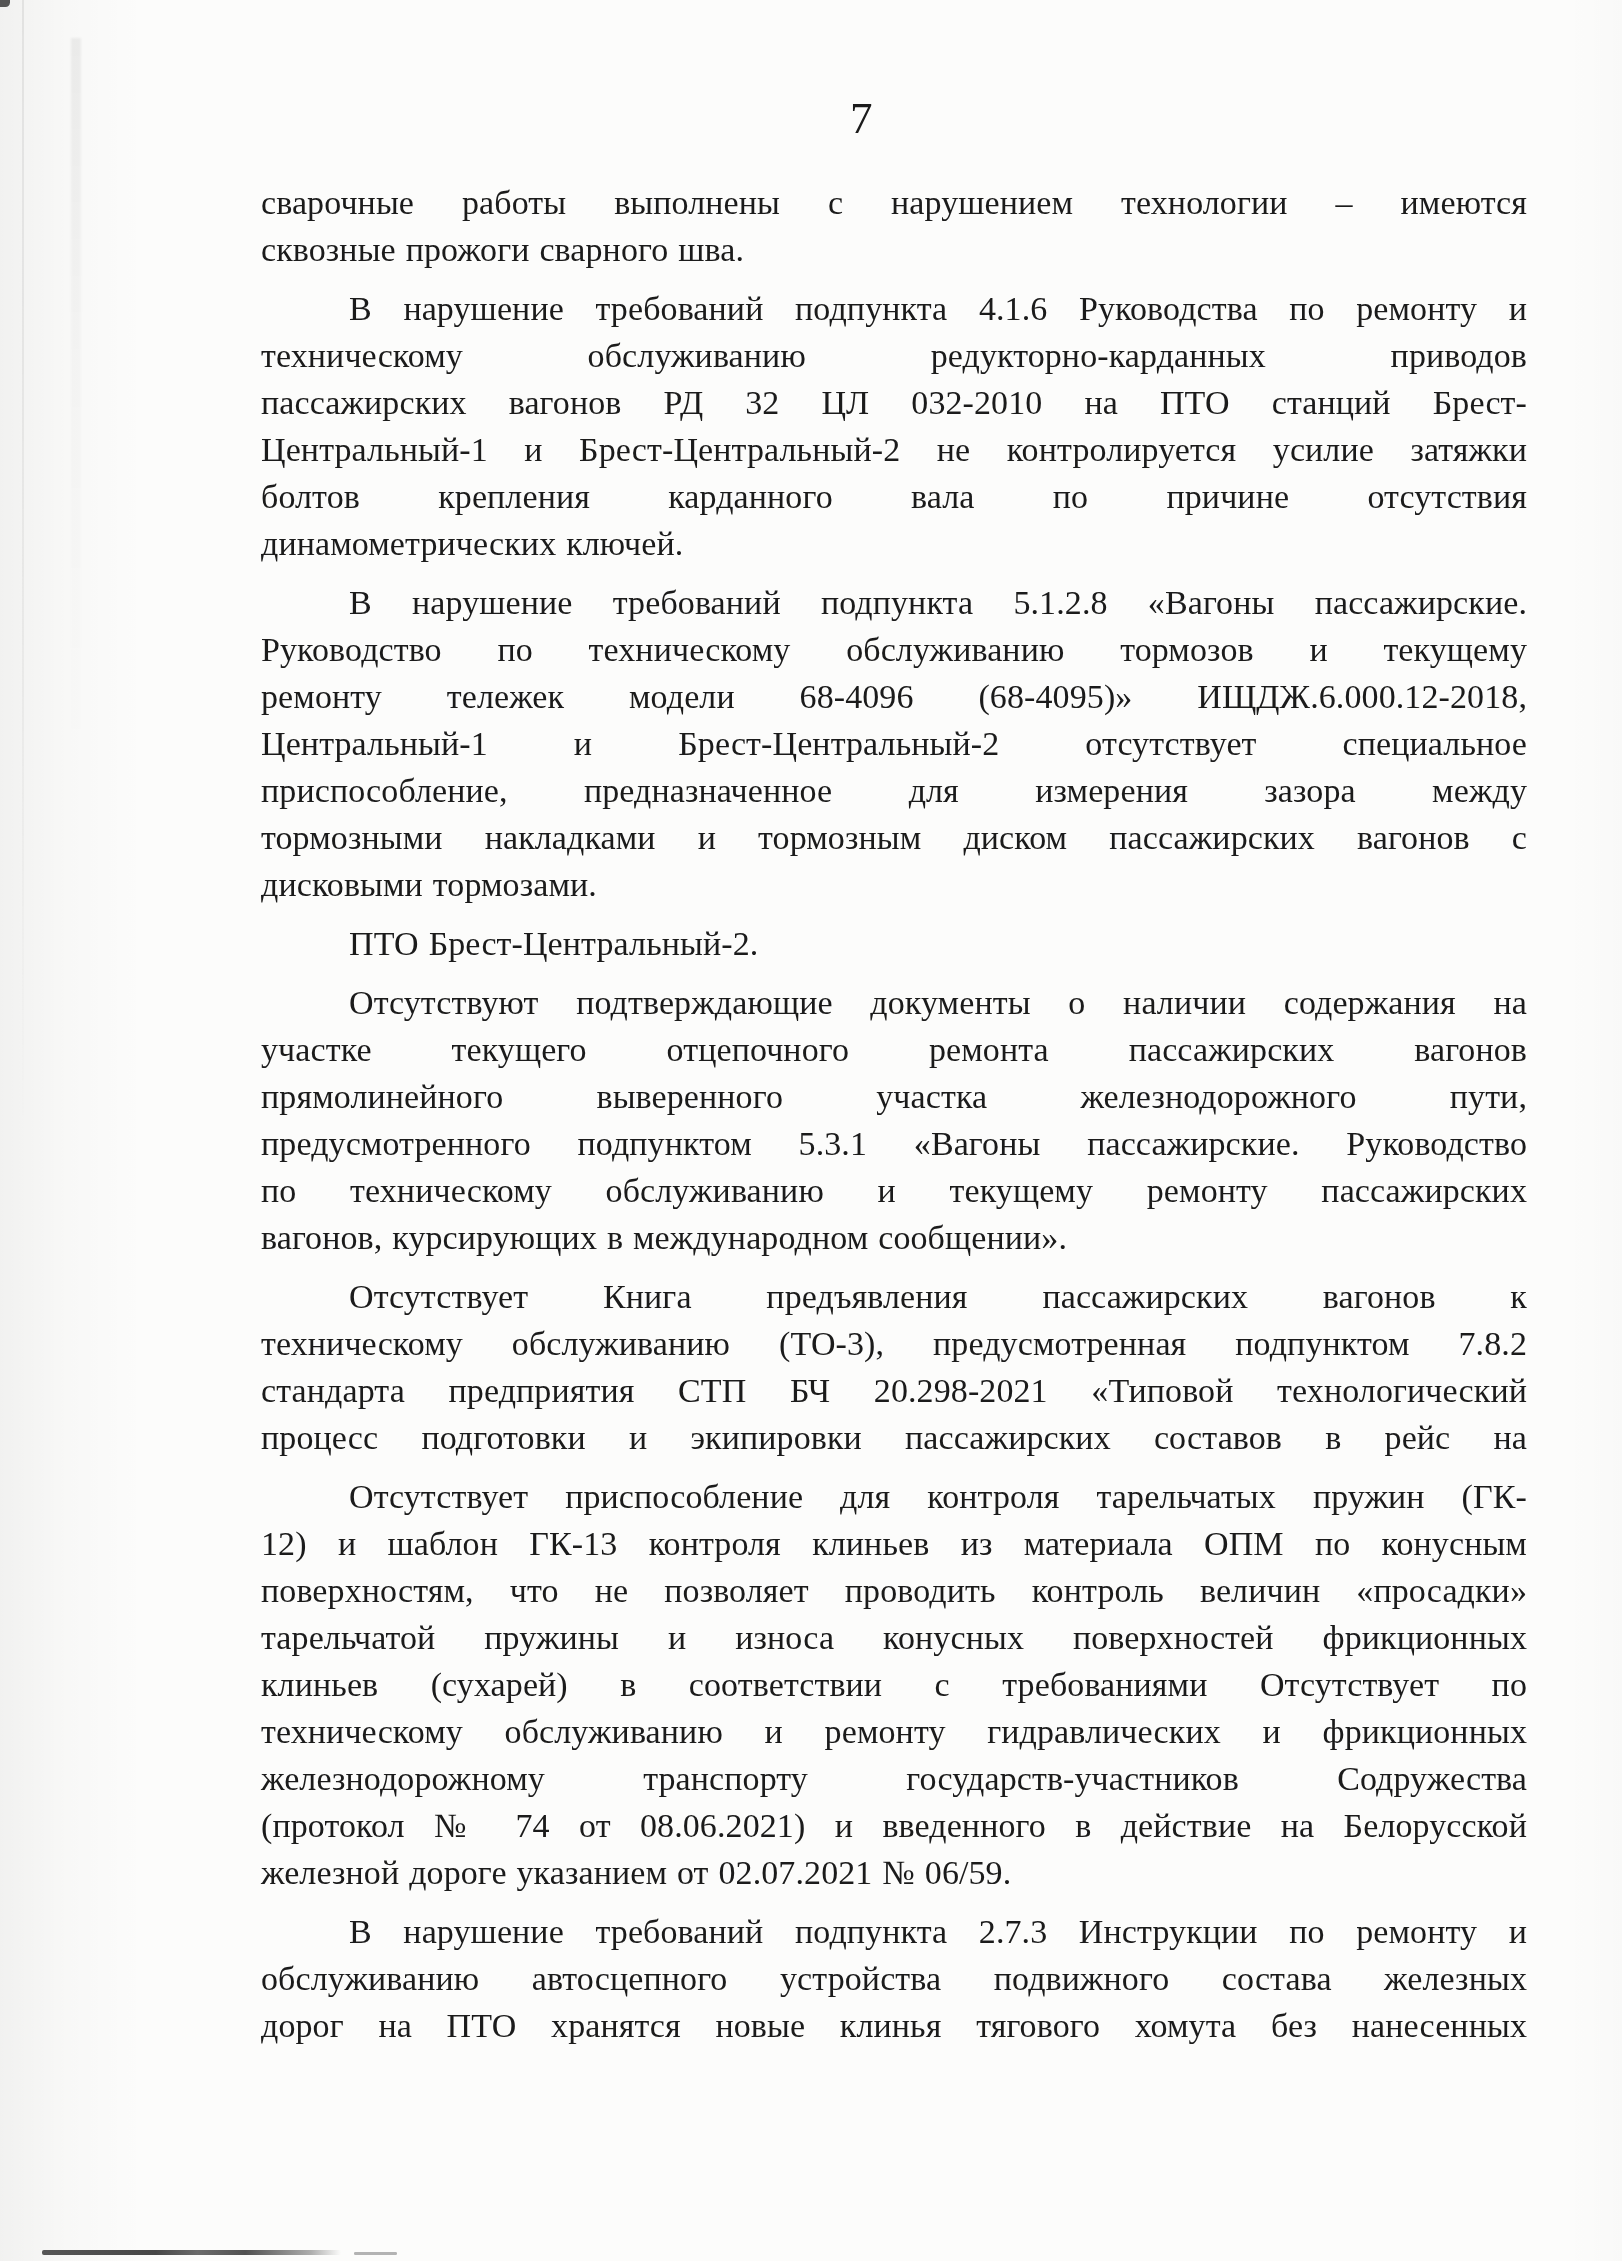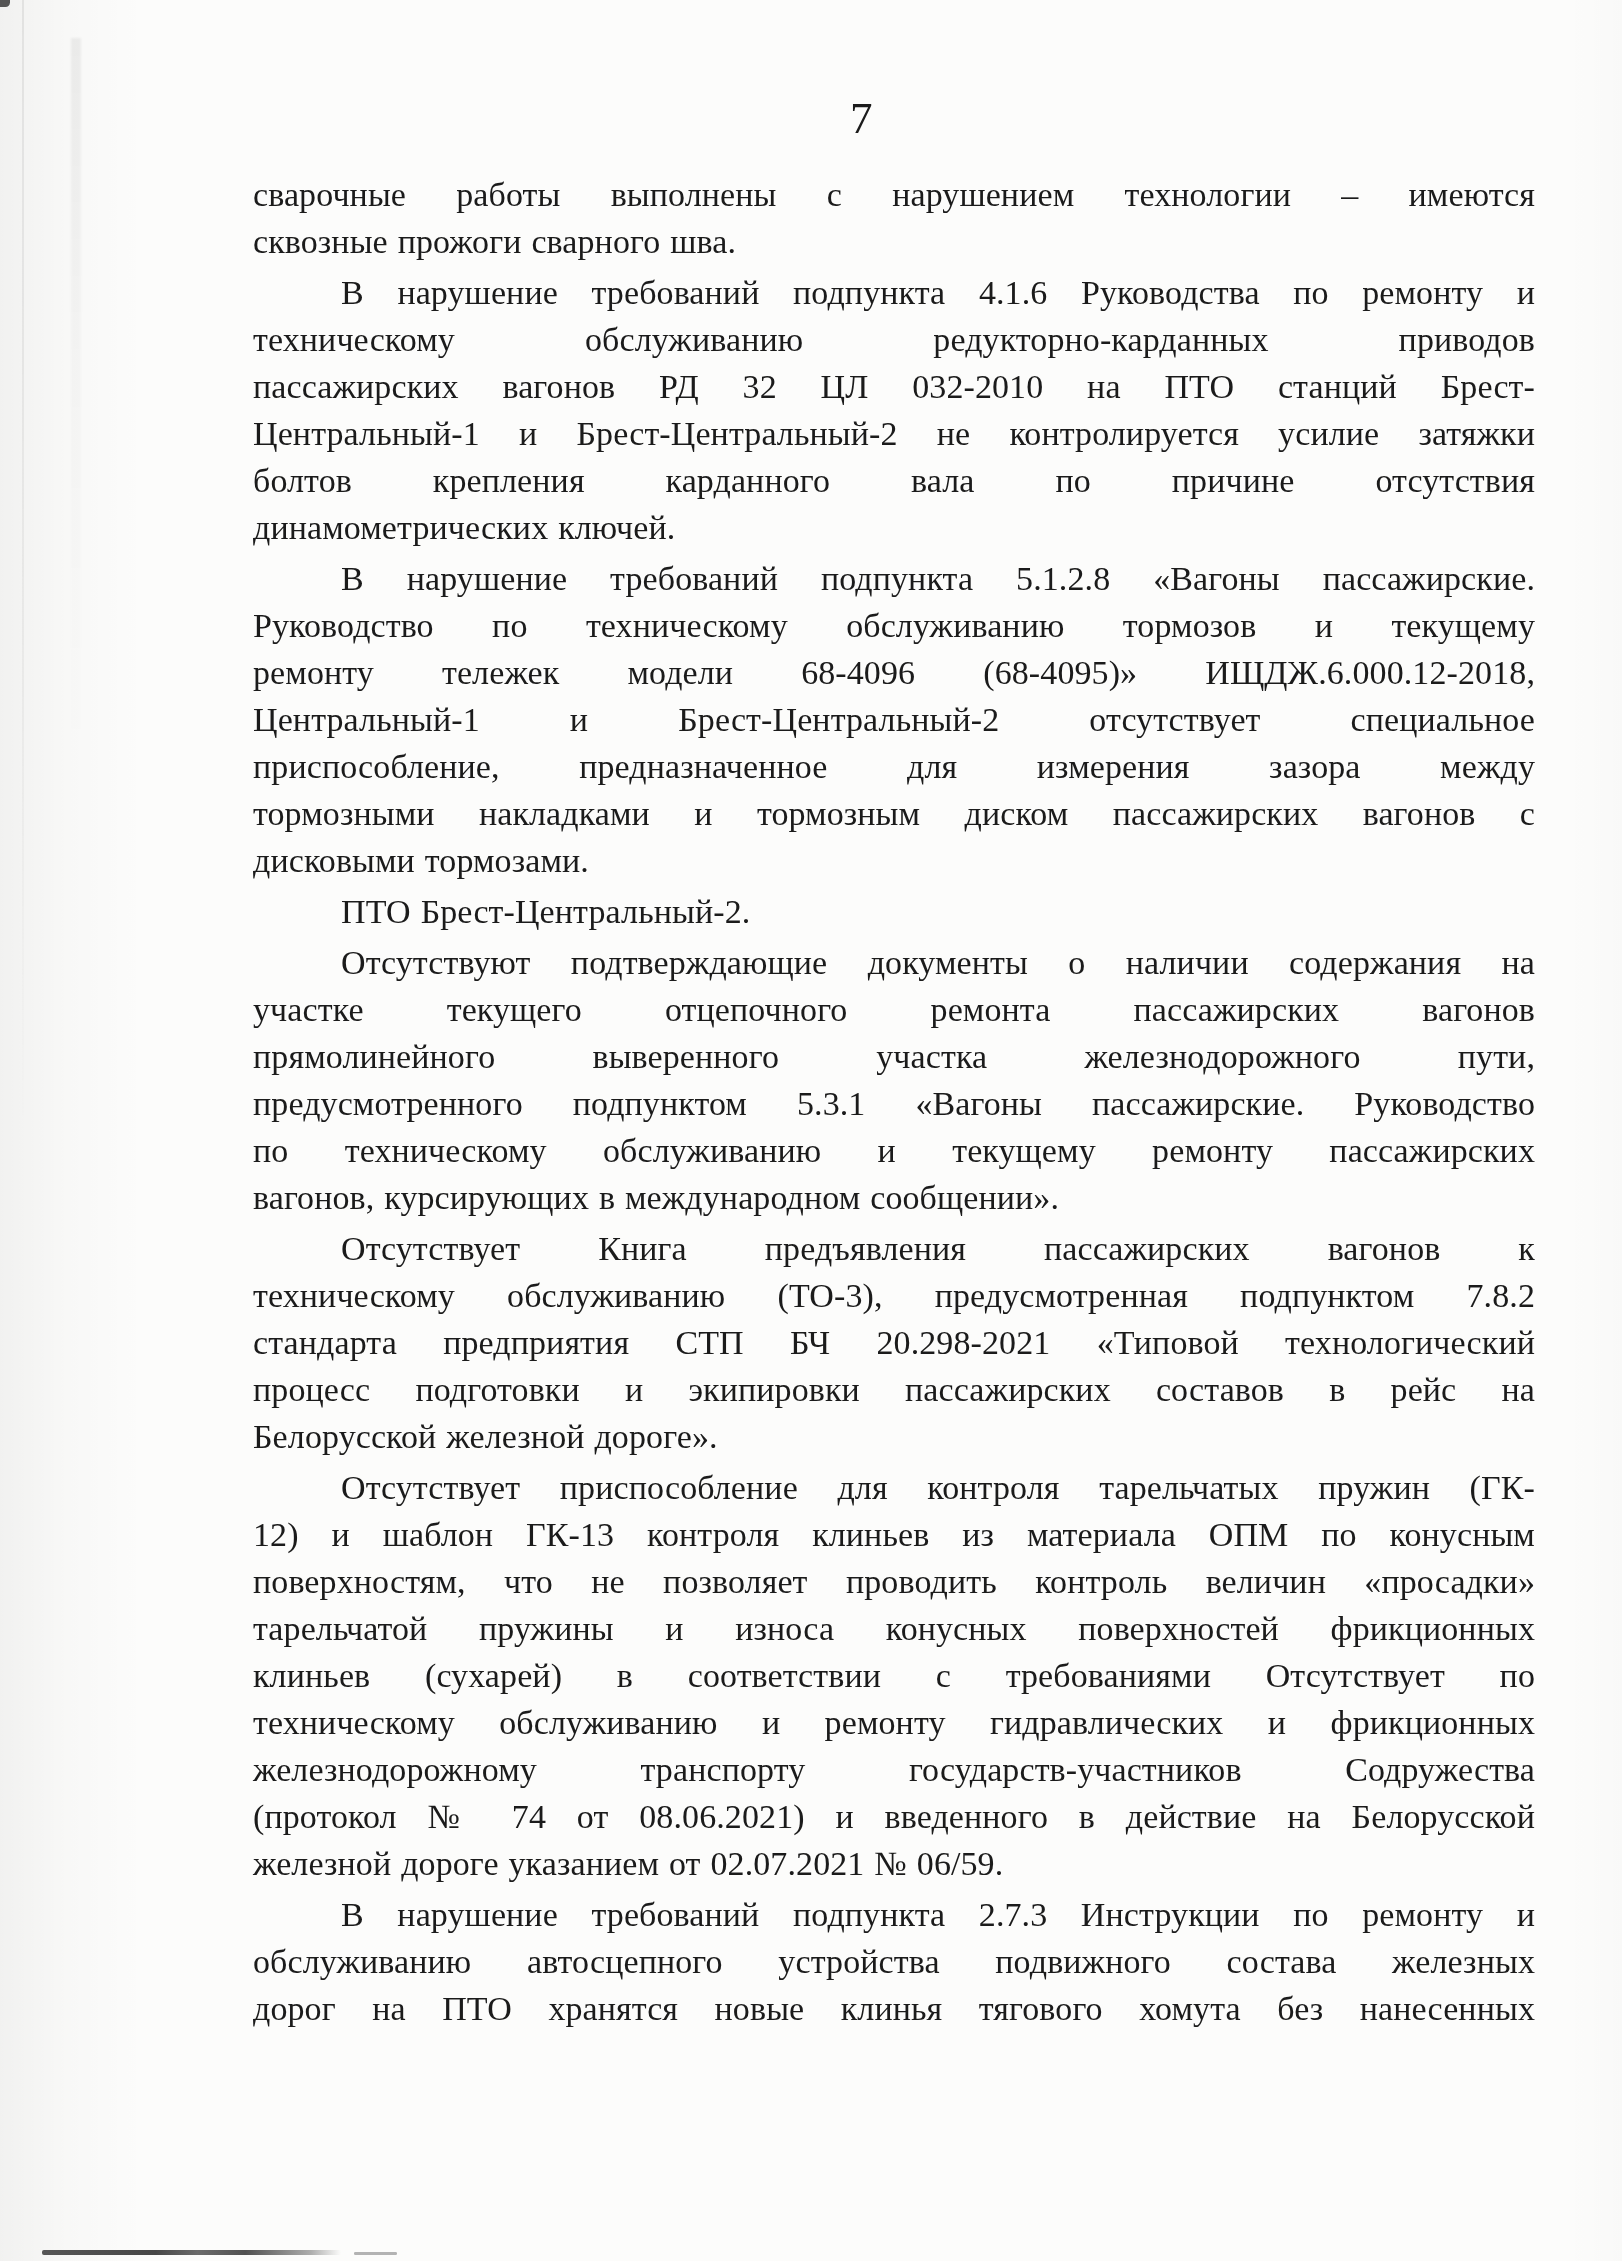--- a/index.html
+++ b/index.html
@@ -63,21 +63,21 @@
   .text-block {
     position: absolute;
     left: 249px; top: 167px;
     width: 1290px;
     font-size: 34px;
     line-height: 47px;
     color: var(--ink, #1b1b1b);
     letter-spacing: 0.1px;
     word-spacing: 1.3px;
   }
-  .paragraph { margin: 4px; padding: 0; }
+  .paragraph { margin: 12px; padding: 0; }
   .line {
     text-align: justify;
     text-align-last: justify;
     height: 47px;
     overflow: visible;
     white-space: normal;
   }
   .line.indent { text-indent: 88px; }
   .line.last { text-align-last: left; }
 </style>
@@ -122,21 +122,20 @@
         <div class="line">прямолинейного выверенного участка железнодорожного пути,</div>
         <div class="line">предусмотренного подпунктом 5.3.1 «Вагоны пассажирские. Руководство</div>
         <div class="line">по техническому обслуживанию и текущему ремонту пассажирских</div>
         <div class="line last">вагонов, курсирующих в международном сообщении».</div>
       </div>
       <div class="paragraph">
         <div class="line indent">Отсутствует Книга предъявления пассажирских вагонов к</div>
         <div class="line">техническому обслуживанию (ТО-3), предусмотренная подпунктом 7.8.2</div>
         <div class="line">стандарта предприятия СТП БЧ 20.298-2021 «Типовой технологический</div>
         <div class="line">процесс подготовки и экипировки пассажирских составов в рейс на</div>
-        <div class="line last">Белорусской железной дороге».</div>
       </div>
       <div class="paragraph">
         <div class="line indent">Отсутствует приспособление для контроля тарельчатых пружин (ГК-</div>
         <div class="line">12) и шаблон ГК-13 контроля клиньев из материала ОПМ по конусным</div>
         <div class="line">поверхностям, что не позволяет проводить контроль величин «просадки»</div>
         <div class="line">тарельчатой пружины и износа конусных поверхностей фрикционных</div>
         <div class="line">клиньев (сухарей) в соответствии с требованиями Отсутствует по</div>
         <div class="line">техническому обслуживанию и ремонту гидравлических и фрикционных</div>
         <div class="line">железнодорожному транспорту государств-участников Содружества</div>
         <div class="line">(протокол № 74 от 08.06.2021) и введенного в действие на Белорусской</div>

